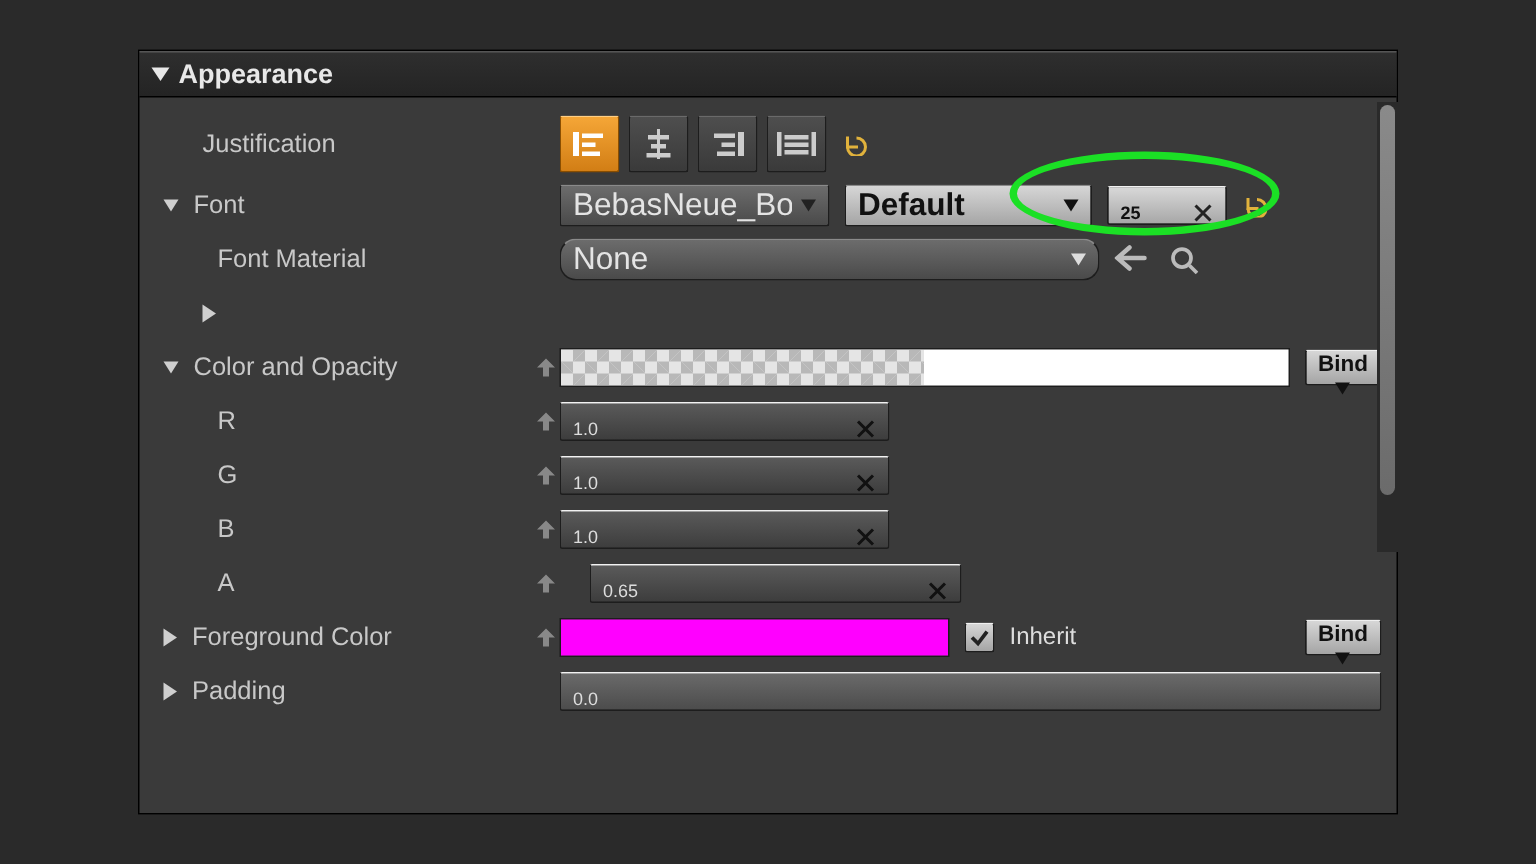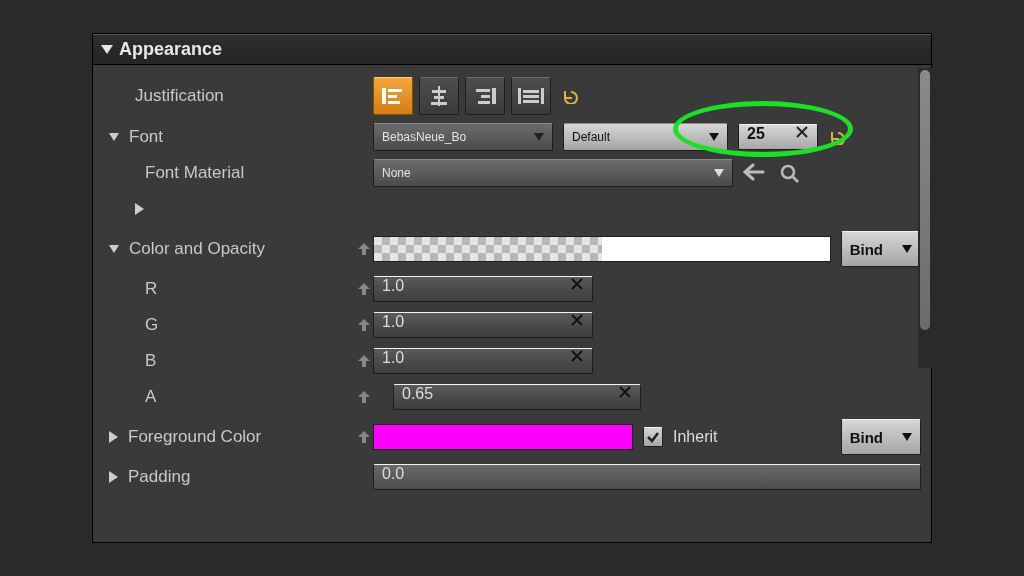--- a/index.html
+++ b/index.html
@@ -106,36 +106,36 @@
     height: 28px;
     background: linear-gradient(#6c6c6c,#4a4a4a);
     border:1px solid #1d1d1d;
     border-top-color:#8a8a8a;
     border-radius:2px;
     display:flex;align-items:center;
     padding: 0 8px;
     gap:6px;
     color:#e4e4e4;
     cursor:pointer;
-    font-size:12px;
+    font-size:21px;
     justify-content:space-between;
   }
   .dd .dd-arrow { margin-left:auto; }
   
   .spin {
     height:26px;
     background: linear-gradient(#d8d8d8,#a7a7a7);
     border:1px solid #1d1d1d;
     border-top-color:#f2f2f2;
     border-radius:2px;
-    display:flex;align-items:flex-start;
+    display:flex;align-items:flex-end;
     padding:0 8px;
     color:#111;
     font-weight:bold;
-    font-size:16px;
+    font-size:12px;
     cursor:ew-resize;
     justify-content:space-between;
     gap:6px;
   }
   .spin.dark {
     background: linear-gradient(#5a5a5a,#3d3d3d);
     color:#ddd;
     font-weight:normal;
   }
   
@@ -152,31 +152,32 @@
       linear-gradient(45deg,#b8b8b8 25%,transparent 25%),
       linear-gradient(-45deg,#b8b8b8 25%,transparent 25%),
       linear-gradient(45deg,transparent 75%,#b8b8b8 75%),
       linear-gradient(-45deg,transparent 75%,#b8b8b8 75%);
     background-size:16px 16px;
     background-position:0 0,0 8px,8px -8px,-8px 0;
     background-color:#e5e5e5;
   }
   .solid-white { flex:1; background:#fff; }
   .bind-btn {
-    height:36px;
+    height:24px;
     background: linear-gradient(#d6d6d6,#a5a5a5);
     border:1px solid #1d1d1d;
     border-top-color:#f0f0f0;
     border-radius:2px;
     padding:0 8px;
-    display:flex;align-items:center;gap:19px;
+    display:flex;align-items:center;gap:4px;
     color:#111;
     font-size:15px;
     font-weight:bold;
     cursor:pointer;
+    flex-direction:column;
   }
   .pin {
     width:18px;height:18px;
     color:#888;
     display:flex;align-items:center;justify-content:center;
     cursor:pointer;
   }
   .checkbox {
     width:20px;height:20px;
     background: linear-gradient(#d6d6d6,#a5a5a5);
@@ -277,21 +278,21 @@
     <div class="row">
       <div class="label-col" style="gap:10px;">
         <span class="tri-down-sm"></span>
         <span>Font</span>
       </div>
       <div class="control-col" style="gap:10px;position:relative;">
         <div class="dd" style="width:180px;">
           <span style="overflow:hidden;white-space:nowrap;">BebasNeue_Bo</span>
           <span class="dd-arrow tri-down-sm" style="border-top-color:#222;"></span>
         </div>
-        <div class="dd" style="width:165px;background:linear-gradient(#d6d6d6,#a5a5a5);color:#111;font-weight:normal;">
+        <div class="dd" style="width:165px;background:linear-gradient(#d6d6d6,#a5a5a5);color:#111;font-weight:bold;">
           <span>Default</span>
           <span class="dd-arrow tri-down-sm" style="border-top-color:#111;"></span>
         </div>
         <div class="spin" style="width:80px;">
           <span>25</span>
           <svg width="14" height="14">
               <path d="M2 2 L7 7 L2 12 M12 2 L7 7 L12 12" stroke="#222" stroke-width="2" fill="none"></path>
             </svg>
         </div>
         <span class="reset-arrow">
@@ -302,21 +303,21 @@
         </span>
         <div class="green-ellipse" style="left:300px;top:-22px;width:180px;height:56px;"></div>
       </div>
     </div>
 
     <div class="row">
       <div class="label-col indent2">
         <span>Font Material</span>
       </div>
       <div class="control-col">
-        <div class="dd" style="width:360px;">
+        <div class="dd" style="width:360px;border-radius:11px;">
           <span>None</span>
           <span class="dd-arrow tri-down-sm" style="border-top-color:#ddd;"></span>
         </div>
         <div class="nav-icons">
           <span>
             <svg width="22" height="18">
                 <path d="M10 2 L2 9 L10 16 M2 9 L20 9" stroke="#bbb" stroke-width="3" fill="none" stroke-linecap="round"></path>
               </svg>
           </span>
           <span>

